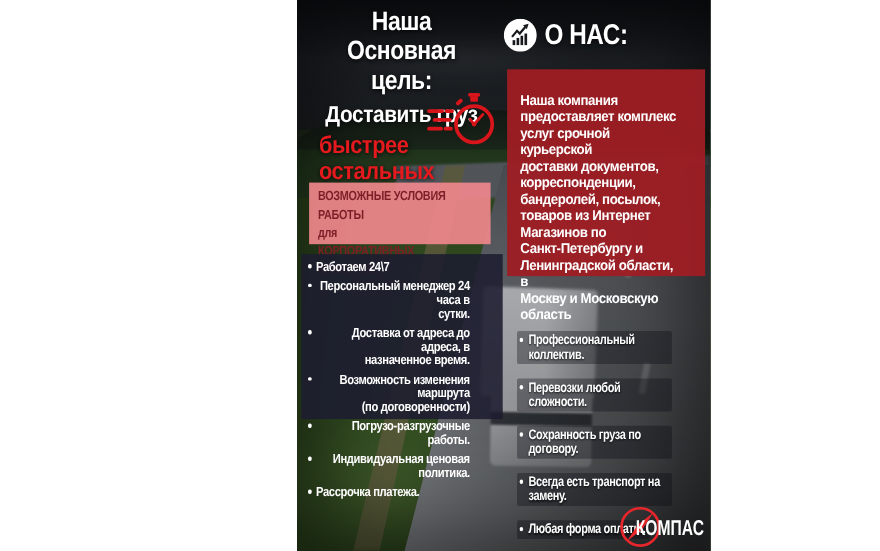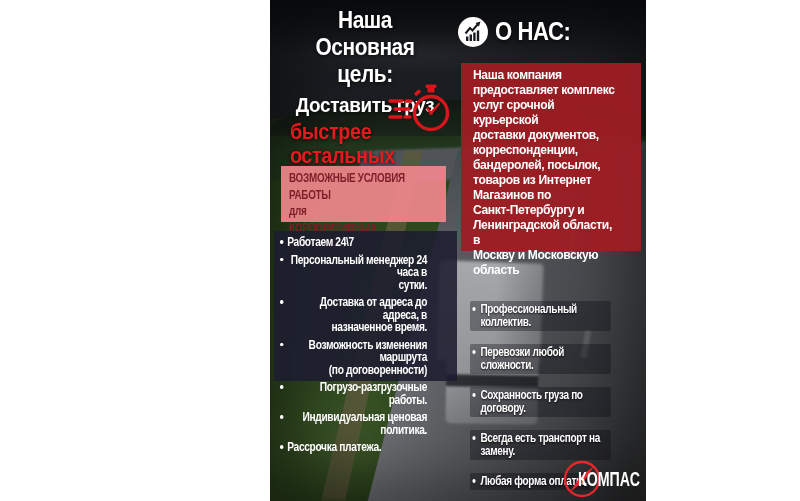--- a/index.html
+++ b/index.html
@@ -61,21 +61,21 @@
           white-space:pre-line; transform:scaleX(.87); transform-origin:50% 0; letter-spacing:-.5px; }
   .goal-sub { margin-top:6px; font-size:21px; font-weight:bold; line-height:23px; text-align:center;
           white-space:pre-line; transform:scaleX(.9); transform-origin:50% 0; letter-spacing:-.4px; }
   .goal-red { margin-top:4px; padding-left:11px; font-size:22px; font-weight:bold; line-height:24px;
           color:#e41a1e; white-space:pre-line; transform:scaleX(.9); transform-origin:0 0; letter-spacing:-.4px; }
   .stopwatch { position:absolute; left:117px; top:82px; }
   .about-header { position:absolute; left:188px; top:16px; display:flex; align-items:center; gap:7px; }
   .about-heading { color:#fff; font-size:26px; font-weight:bold; letter-spacing:-.5px;
           transform:scaleX(.85); transform-origin:0 50%; text-shadow:0 1px 4px rgba(0,0,0,.7); }
   .about-box { position:absolute; left:191px; top:63px; width:180px; height:188px;
-          background:rgba(158,30,36,.95); padding:4px 12px; }
+          background:rgba(158,30,36,.95); padding:20px 12px; }
   .about-text { color:#fff; font-size:13px; font-weight:bold; line-height:15px; letter-spacing:-.4px;
           white-space:pre-line; transform:scaleX(.93); transform-origin:0 0; }
   .ribbon { position:absolute; left:11px; top:166px; width:165px; height:56px;
           background:rgba(240,135,140,.92); padding:4px 8px; }
   .ribbon-text { color:#7d1f28; font-size:12px; font-weight:bold; line-height:16.5px; letter-spacing:-.3px;
           white-space:pre-line; transform:scaleX(.82); transform-origin:0 0; }
   .conditions-panel { position:absolute; left:4px; top:231px; width:183px; height:150px;
           background:rgba(28,28,48,.88); padding:5px 4px 4px 6px;text-align:right; }
   .conditions-list { list-style:none; margin:0; padding:0; }
   .conditions-list li { display:flex; color:#fff; font-size:12px; font-weight:bold; line-height:12.5px;

